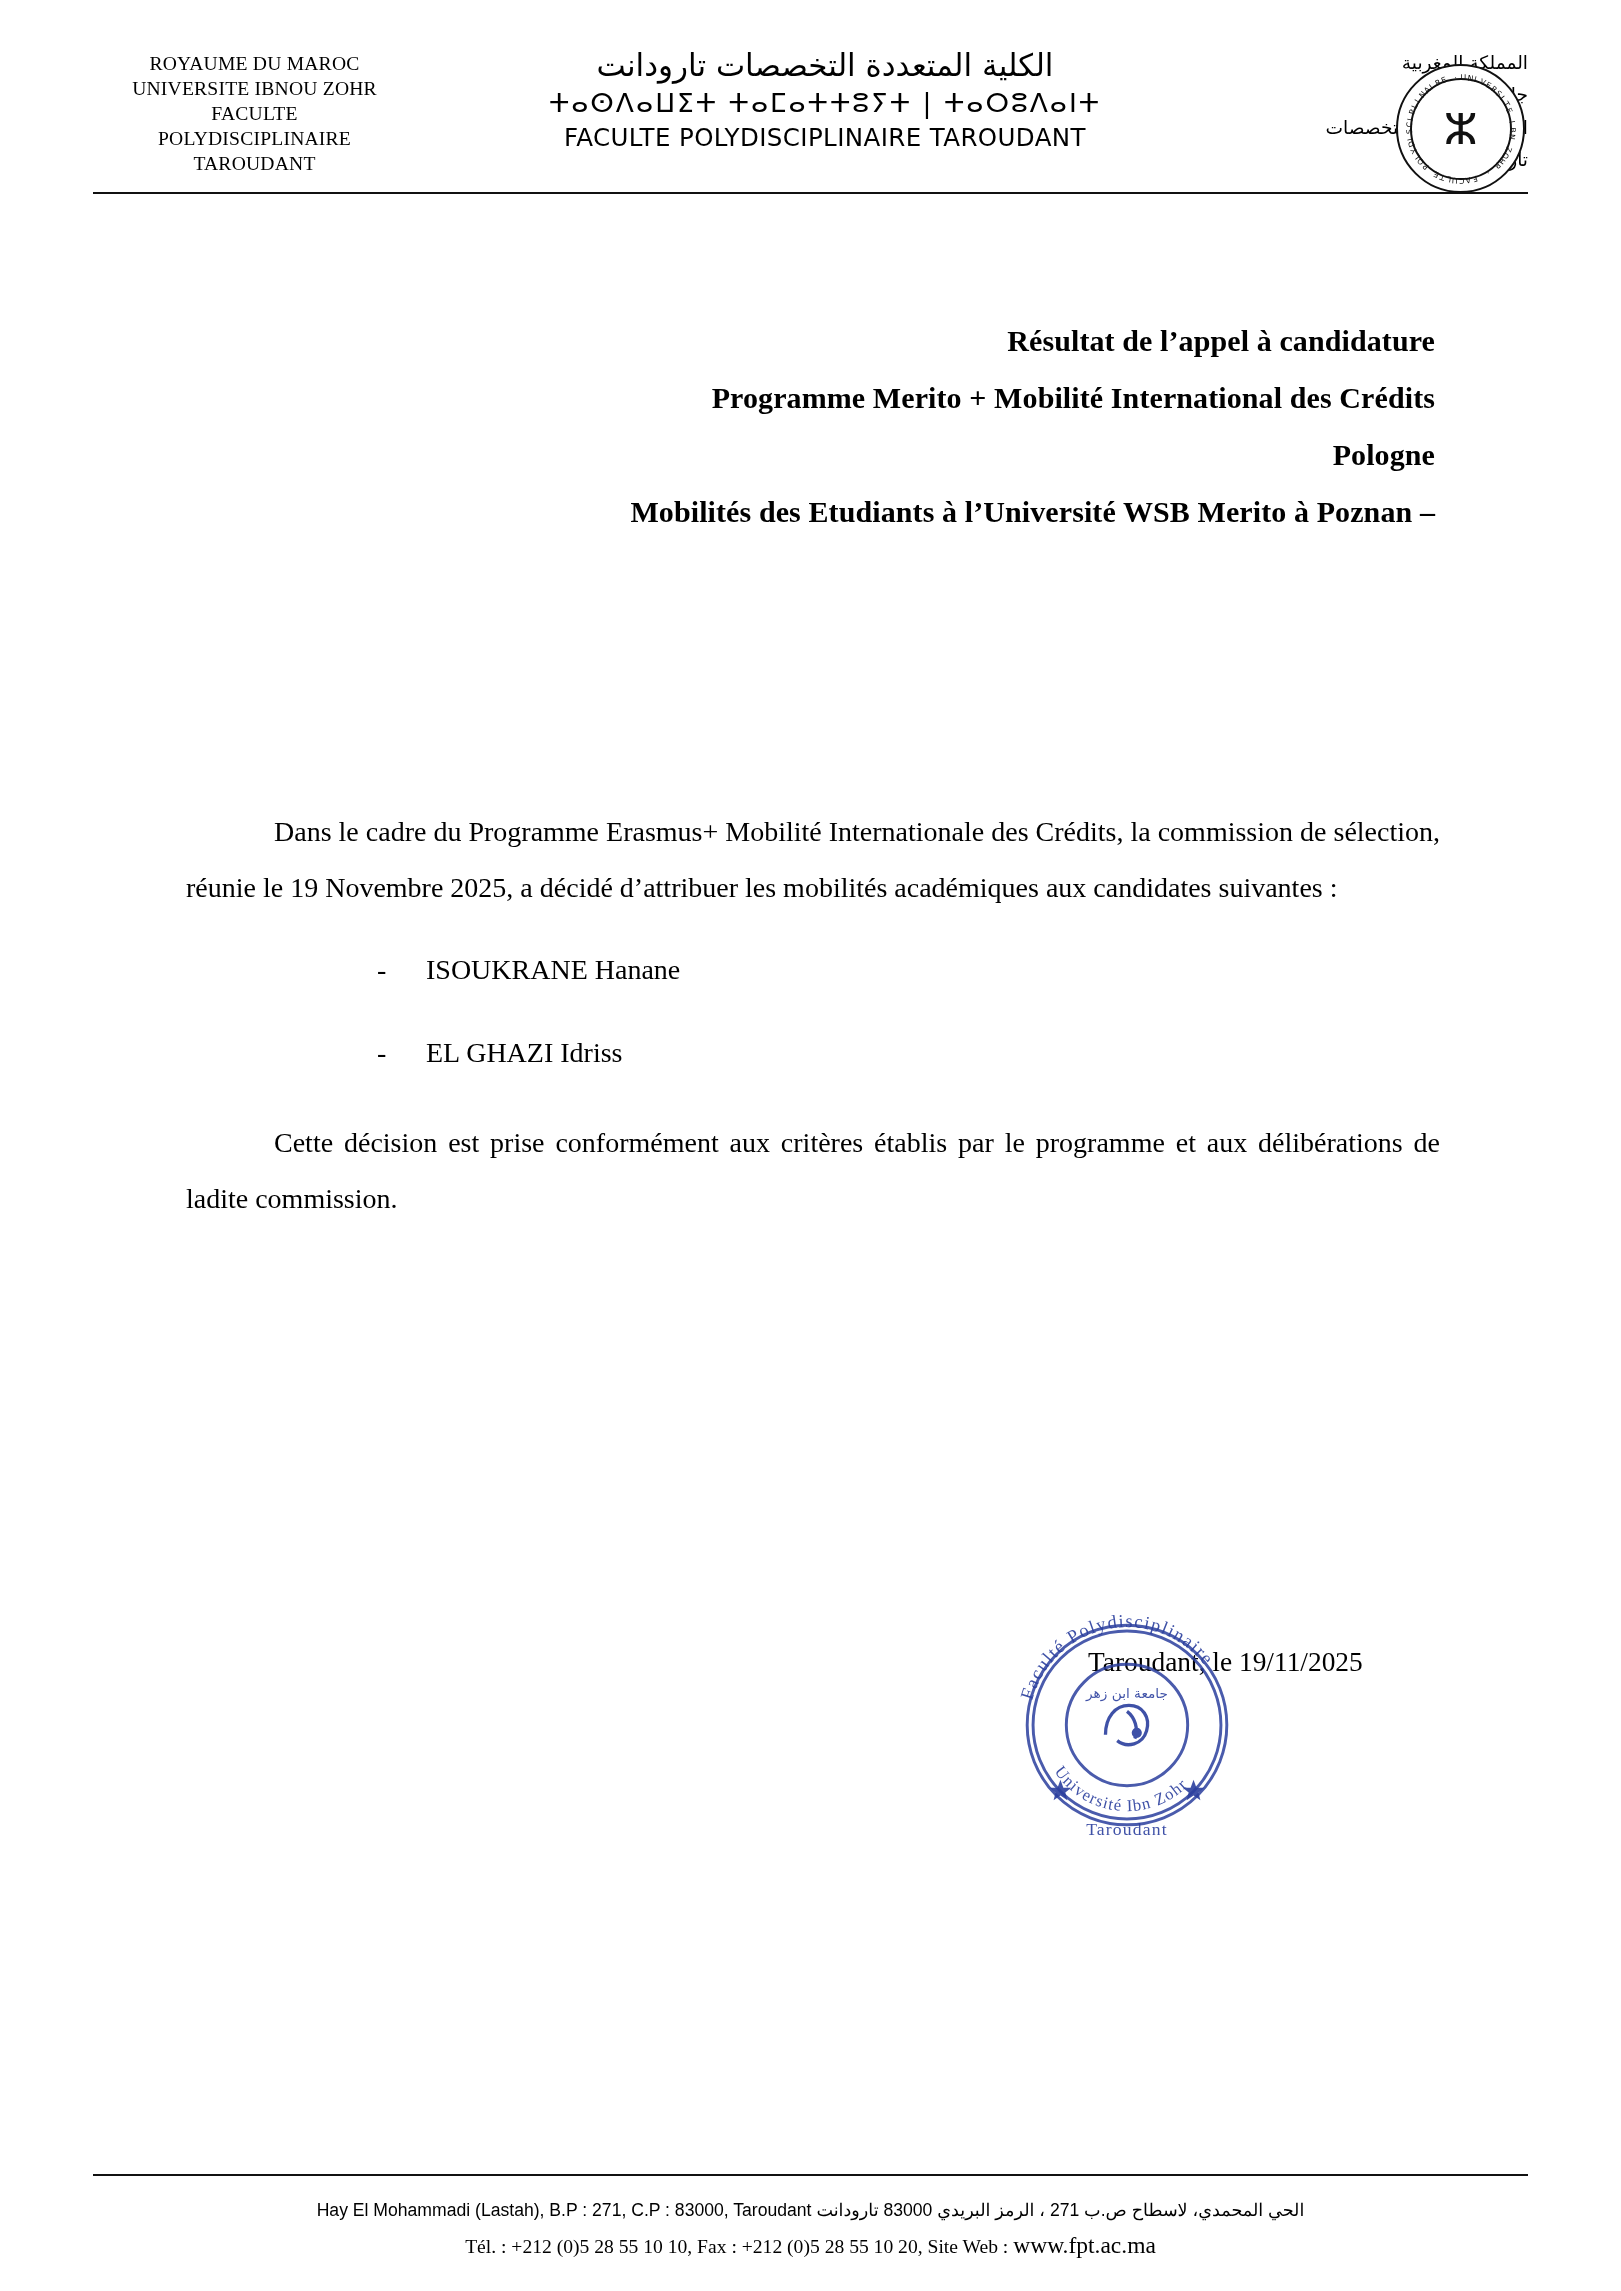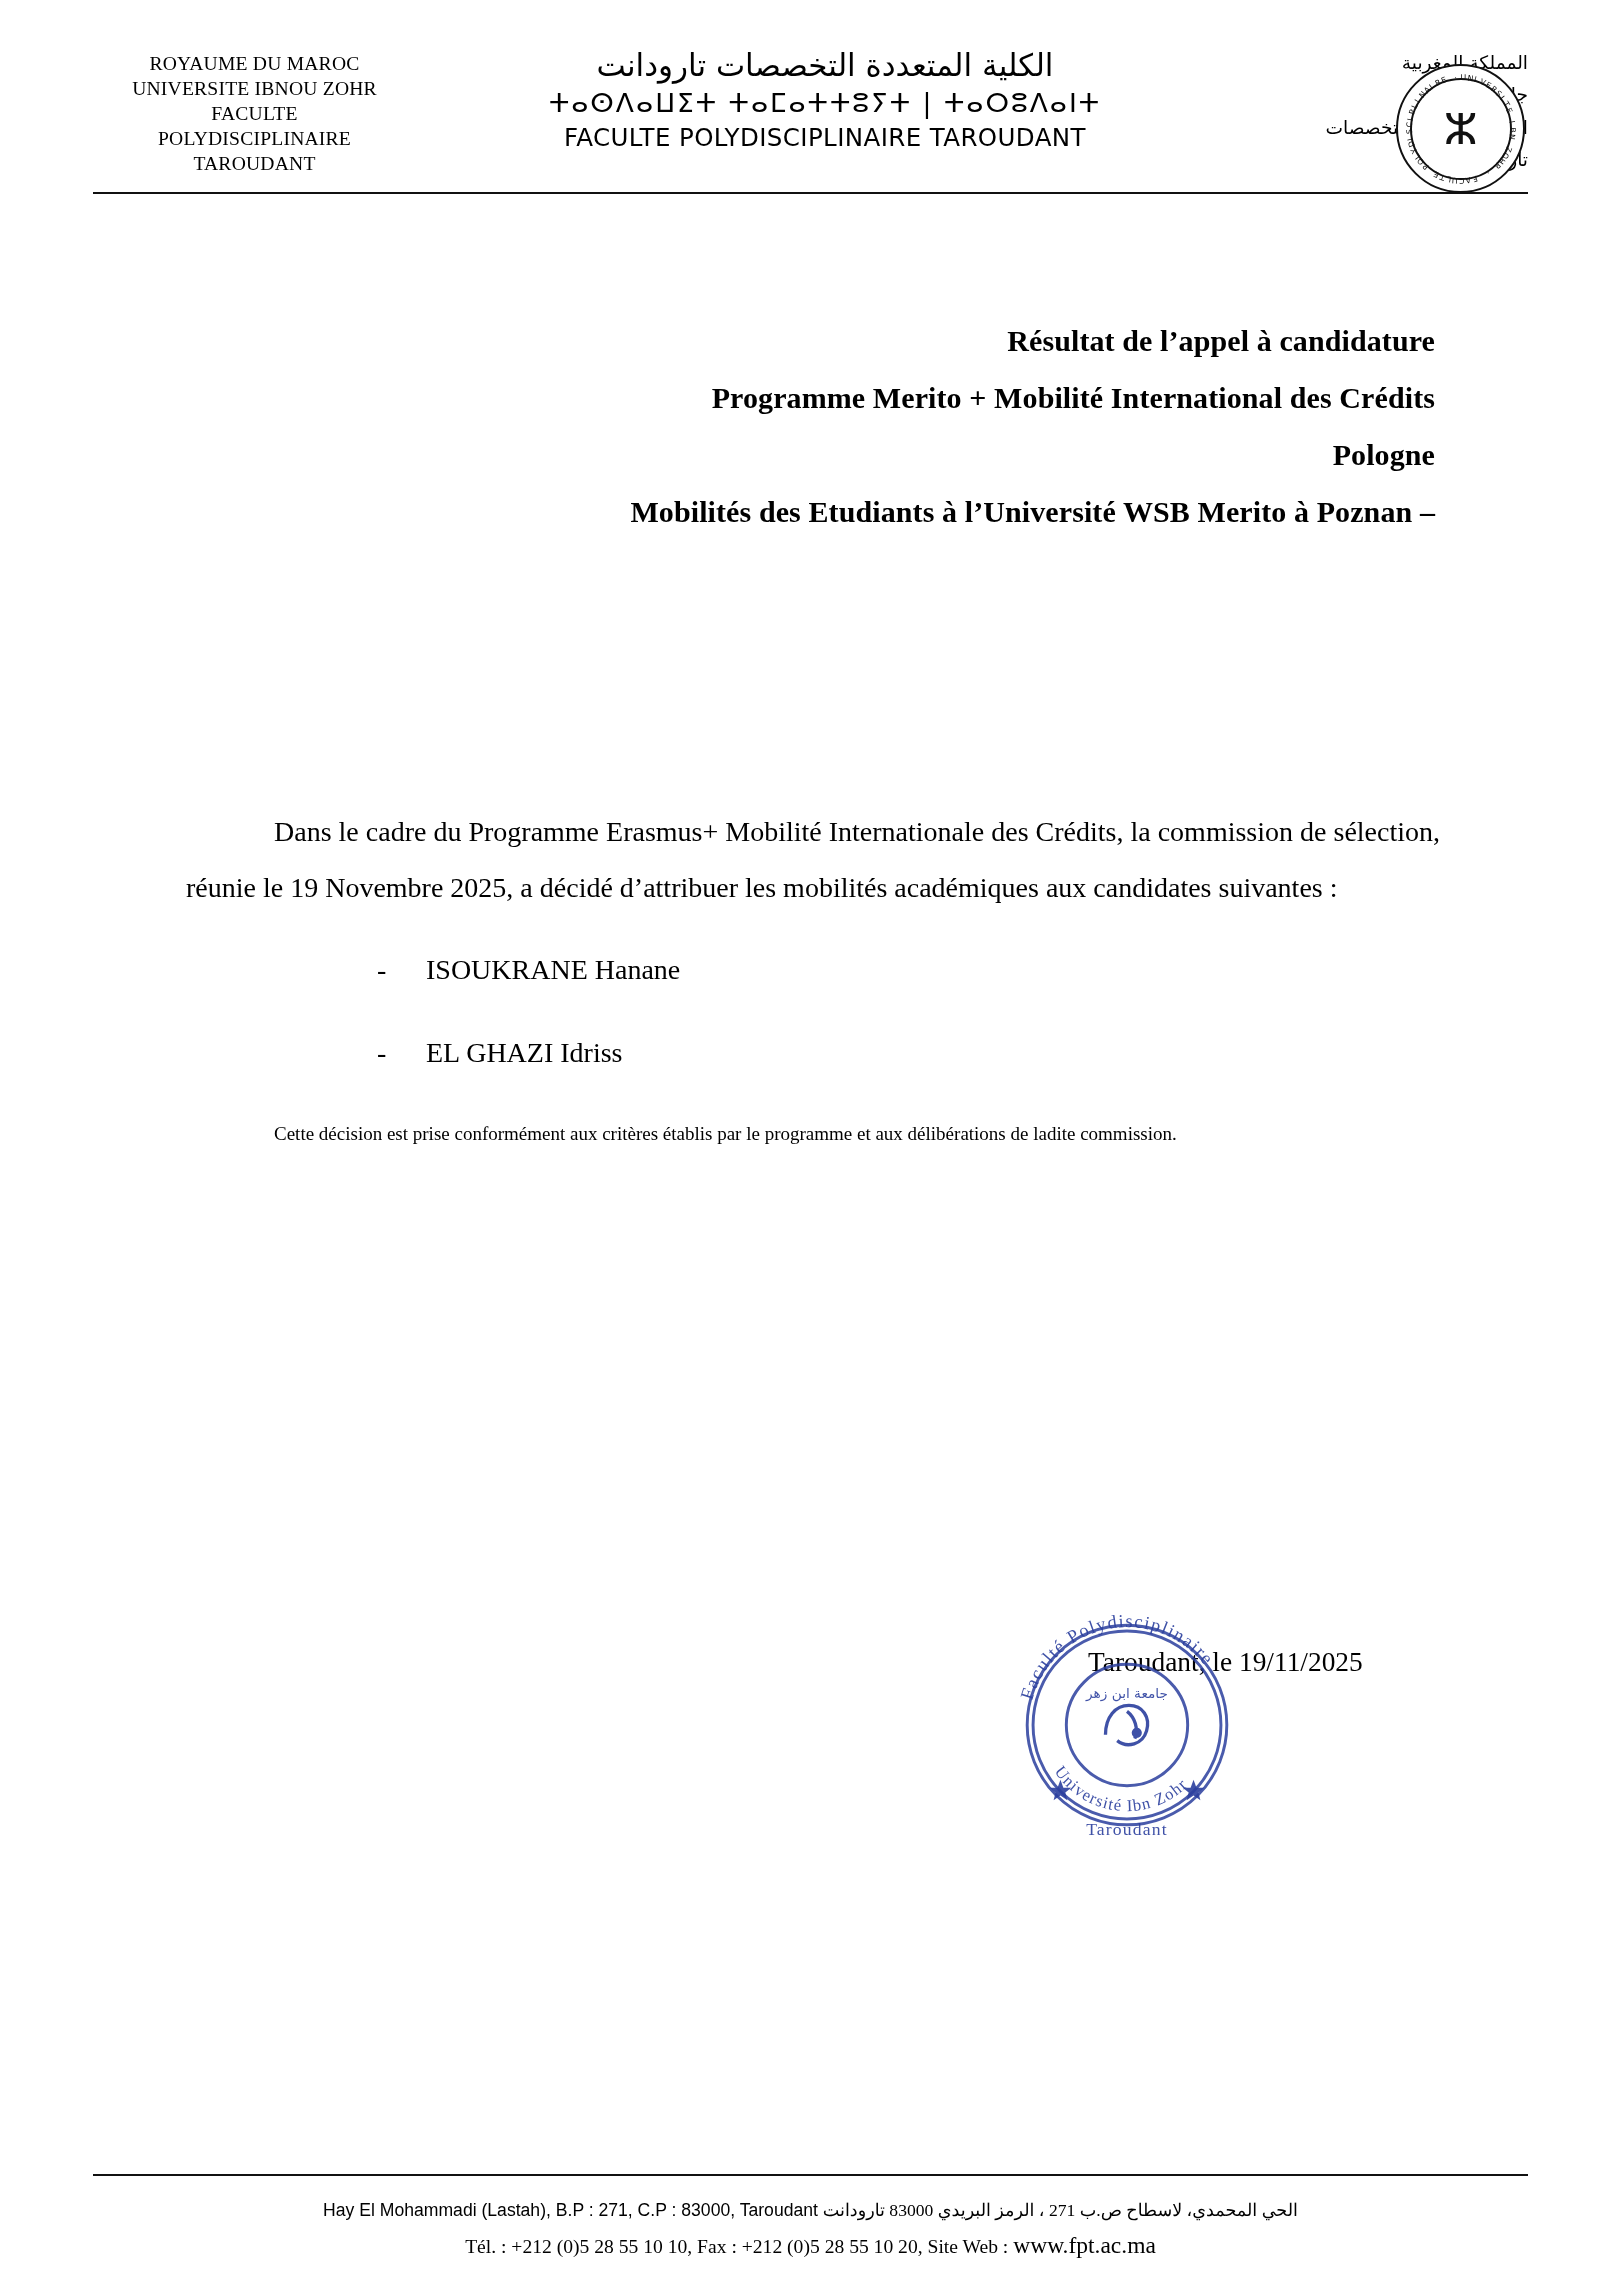--- a/index.html
+++ b/index.html
@@ -178,21 +178,21 @@
     position: relative;
     margin-bottom: 41px;
   }
   .name-item .dash {
     position: absolute;
     left: 191px;
     top: 0;
   }
 
   .para-final {
-    font-size: 19px;
+    font-size: 28px;
     line-height: 2.0;
     text-align: justify;
     margin: 27.4px 0 0 0;
     text-indent: 88px;
   }
 
   
   .sign-date {
     position: absolute;
     left: 1088px;
@@ -222,21 +222,21 @@
   .footer {
     position: absolute;
     left: 93px;
     right: 93px;
     top: 2196px;
     text-align: center;
     font-size: 18.6px;
     line-height: 1.7;
   }
   .footer .ar {
-    font-family: Liberation Serif, serif;
+    font-family: Liberation Sans, sans-serif;
     font-size: 17.6px;
     direction: rtl;
     unicode-bidi: isolate;
     margin-top: 36px;
   }
   .footer .web {
     font-size: 23.5px;
   }
   .footer-line1 {
     font-family: "Liberation Sans", sans-serif;

